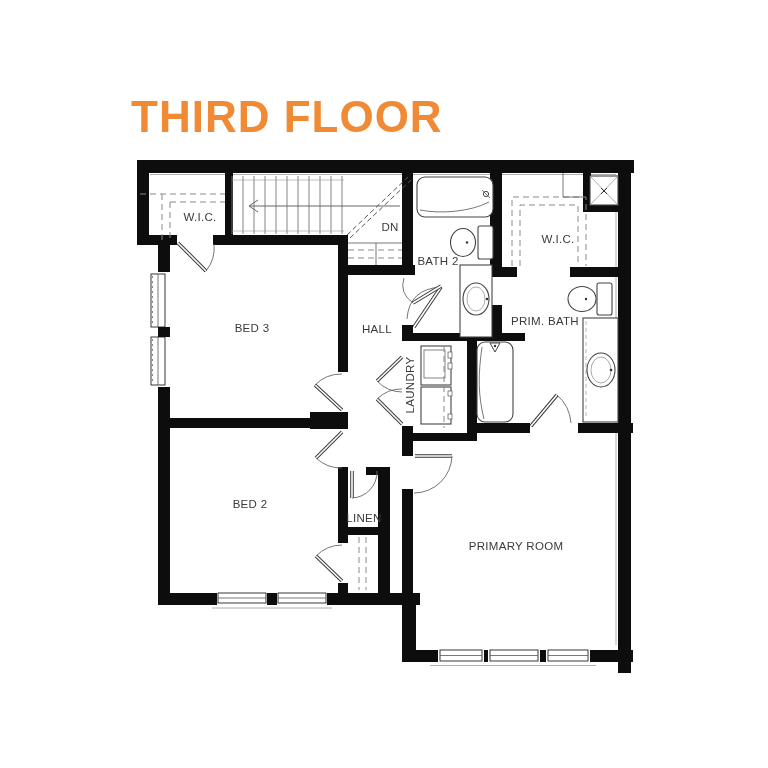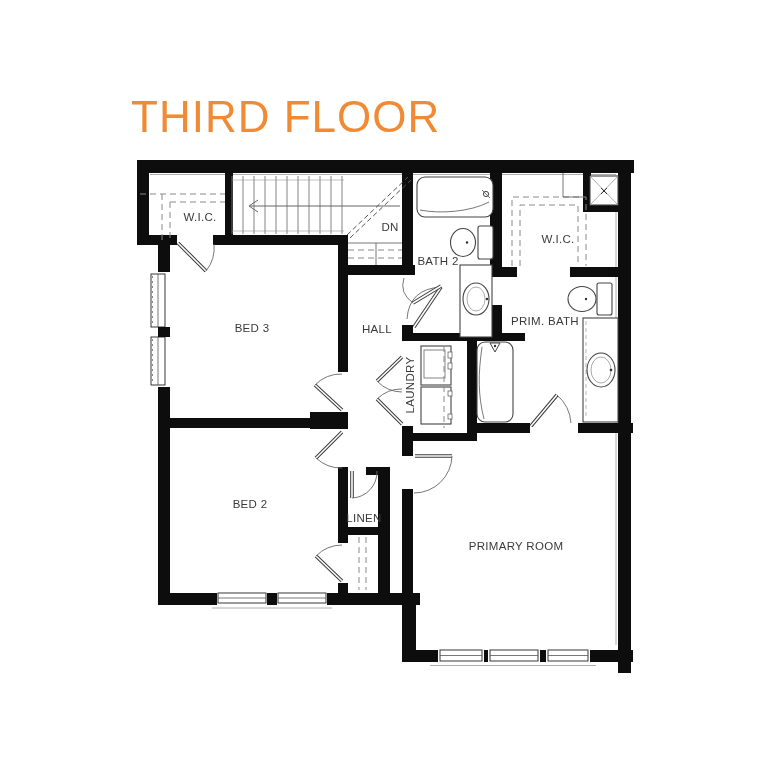--- a/index.html
+++ b/index.html
@@ -1,18 +1,18 @@
 <!DOCTYPE html>
 <html><head>
 <meta charset="utf-8">
 <style>
   html,body{margin:0;padding:0;background:#ffffff;}
   #canvas{position:relative;width:768px;height:768px;background:#fff;overflow:hidden;
           font-family:"Liberation Sans", sans-serif;}
-  .title{position:absolute;left:131px;top:92px;font-size:44px;font-weight:400;
+  .title{position:absolute;left:131px;top:92px;font-size:44px;font-weight:700;
          letter-spacing:1px;color:#F18A34;}
   svg{position:absolute;left:0;top:0;}
   svg text{font-family:"Liberation Sans", sans-serif;font-size:11.5px;fill:#3a3a3a;letter-spacing:.3px;}
   .wall{fill:#0d0d0d;stroke:none;}
   .fix{fill:#ffffff;stroke:#444;stroke-width:1.1;}
   .thin{stroke:#555;stroke-width:.8;fill:none;}
   .faint{stroke:#999;stroke-width:.8;fill:none;}
   .dash{stroke:#8a8a8a;stroke-width:1;fill:none;stroke-dasharray:6 4;}
   .arc{stroke:#666;stroke-width:.9;fill:none;}
   .leafD{stroke:#3a3a3a;stroke-width:3.6;}

